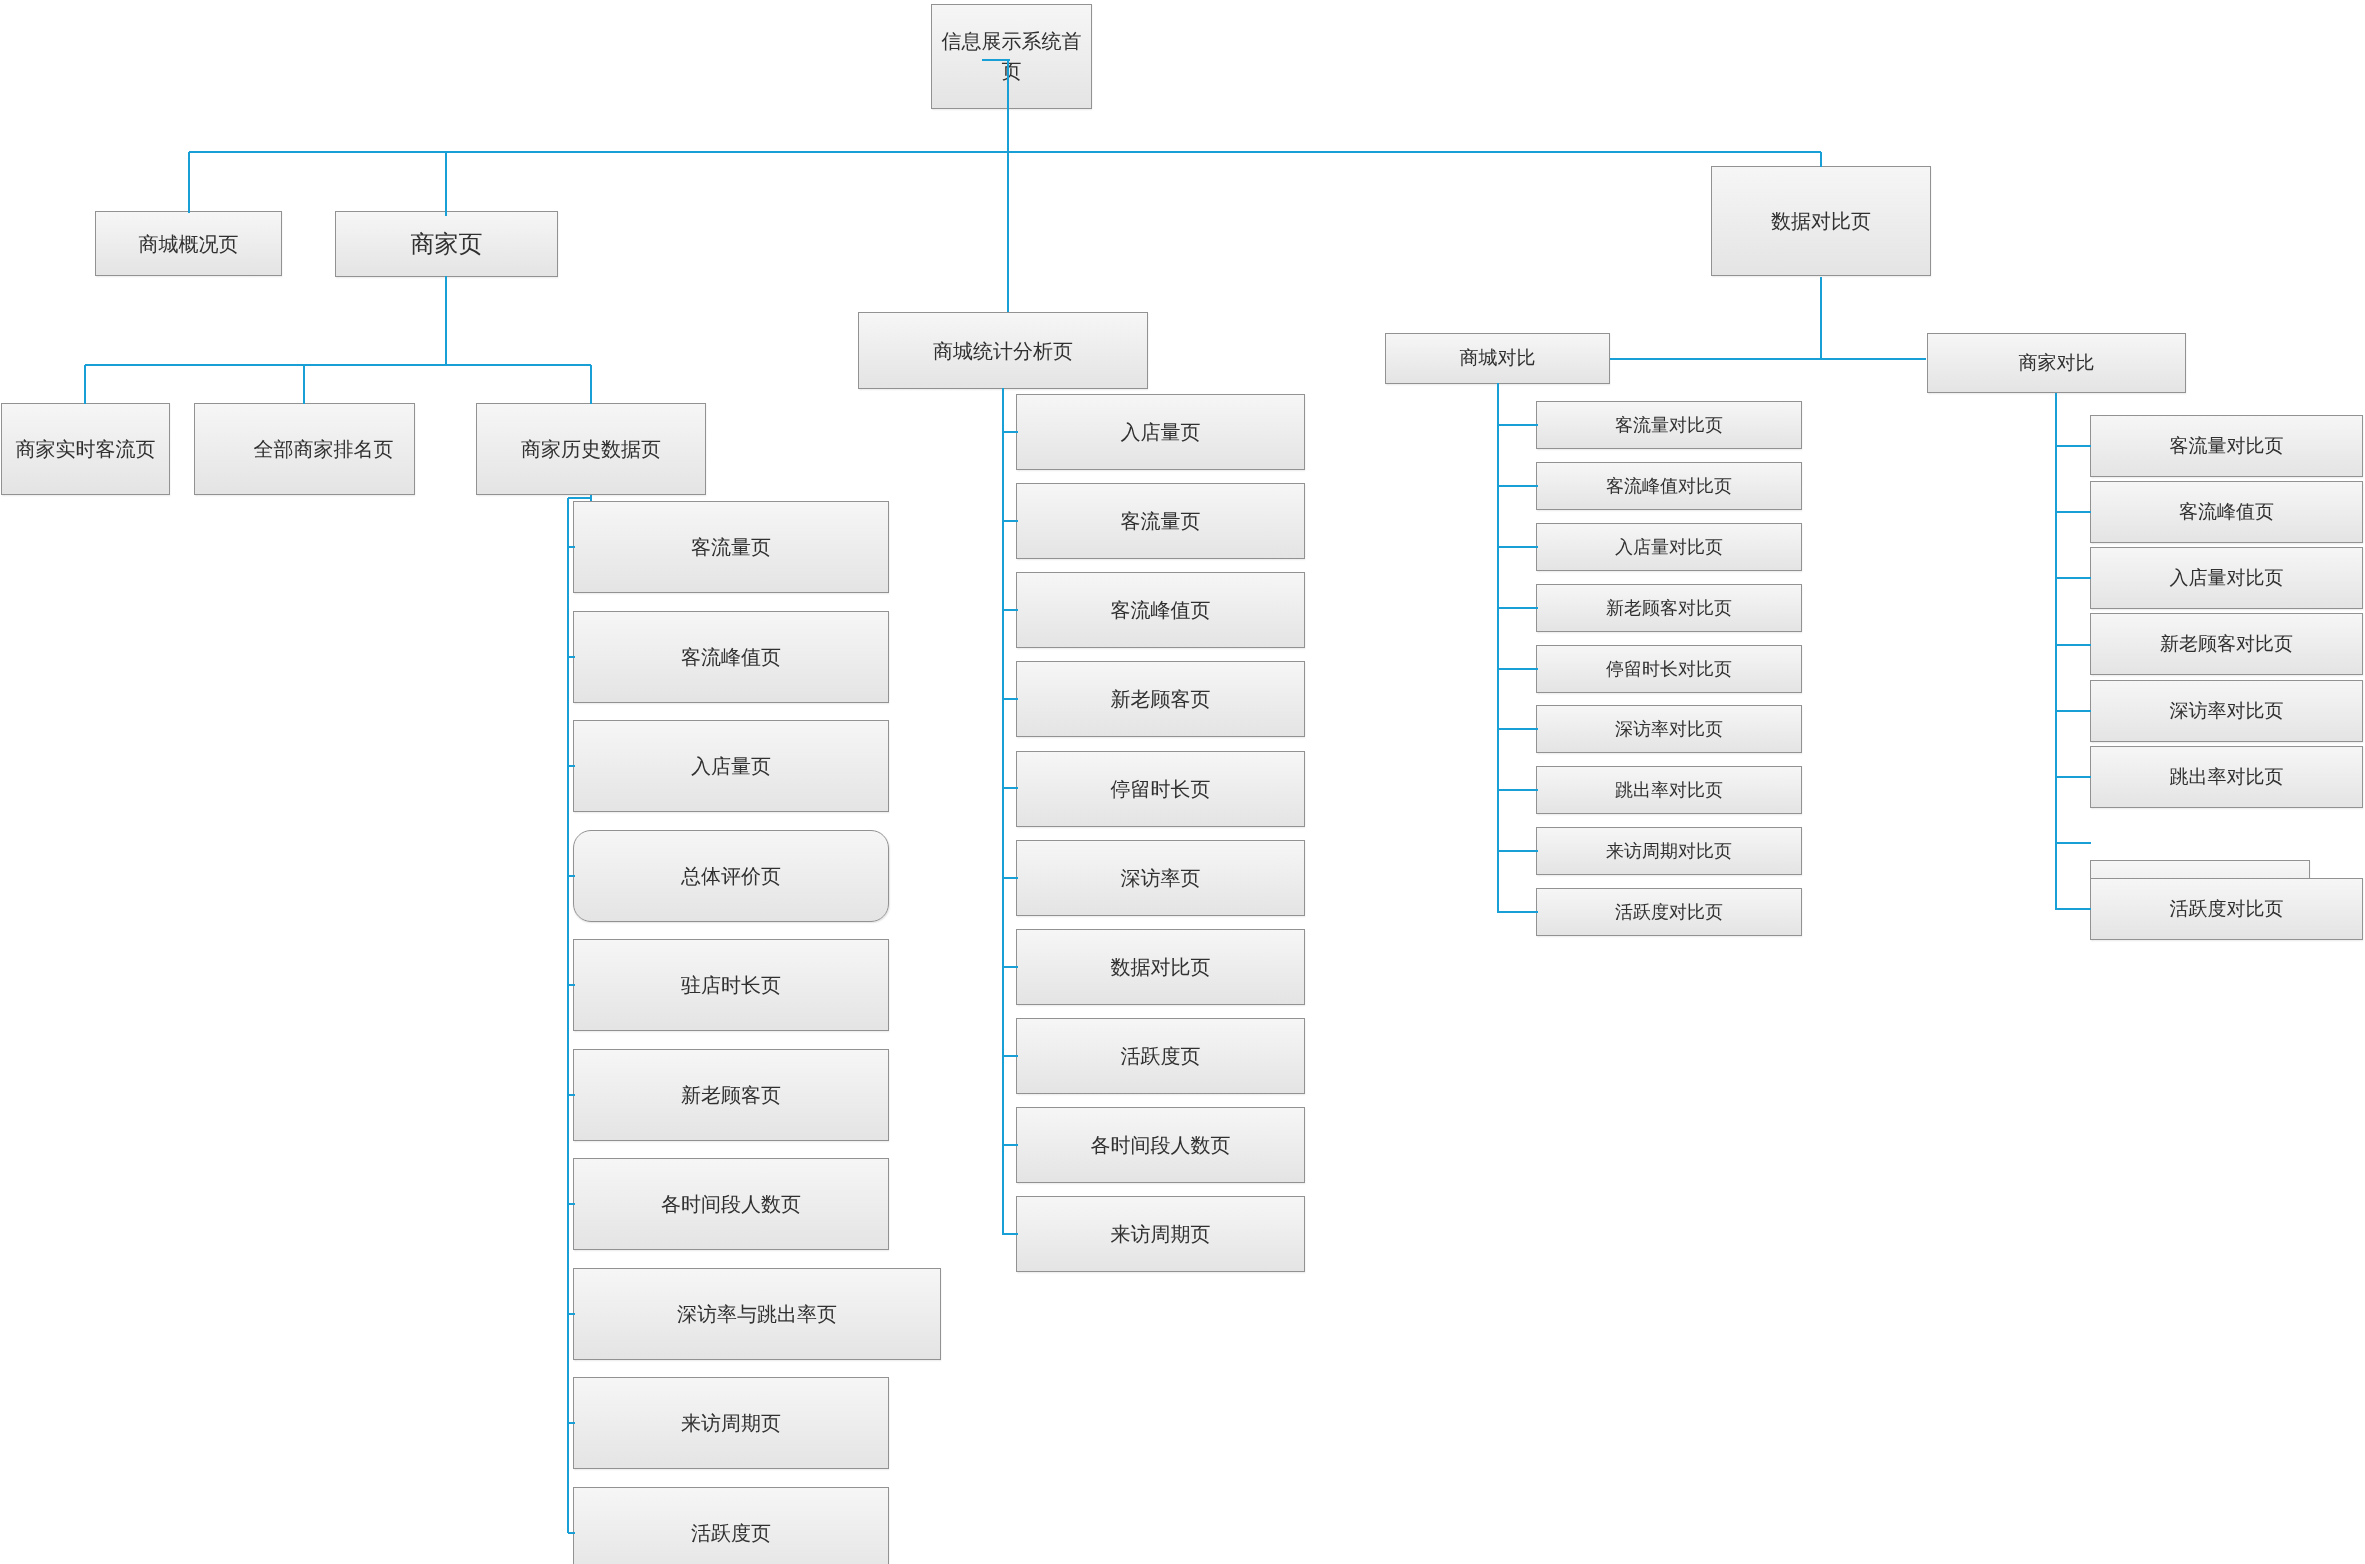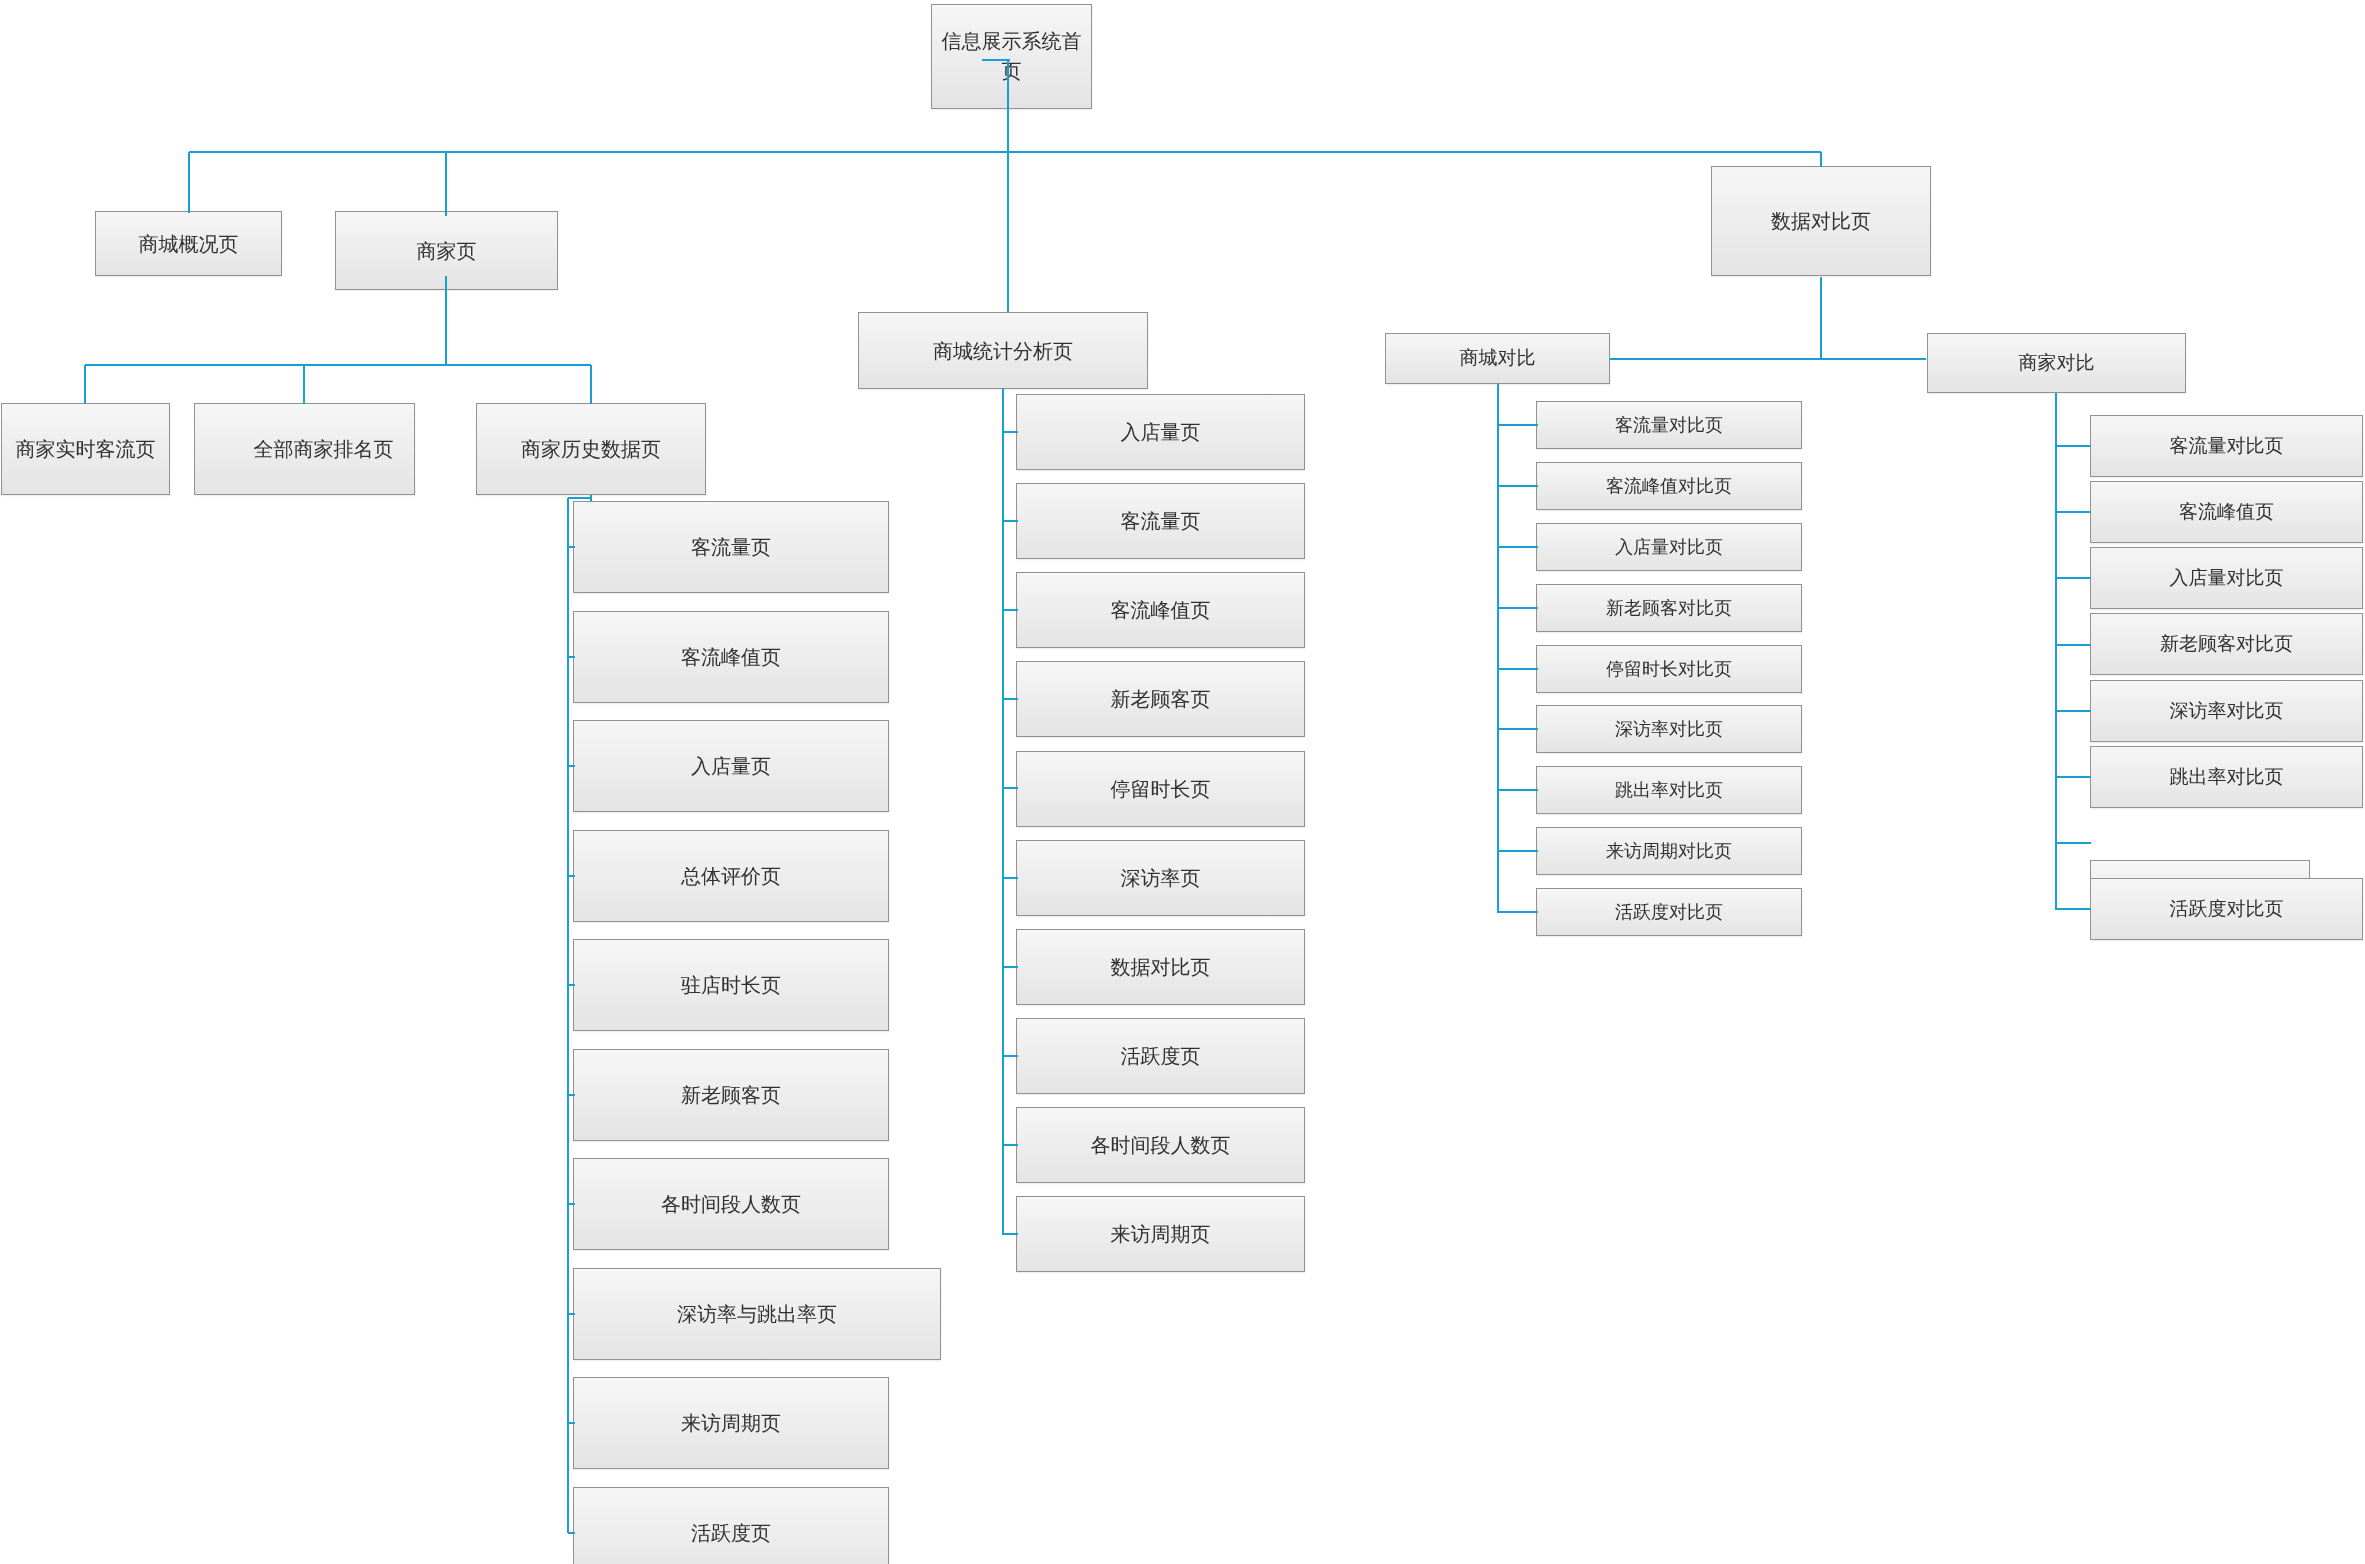--- a/index.html
+++ b/index.html
@@ -46,42 +46,42 @@
 </head>
 <body>
 
 <div class="canvas" id="canvas" style="--connector: #18a0d6; --node-top: #f6f6f6; --node-bottom: #e4e4e4; --node-border: #929292; --node-text: #303030; background: rgb(255, 255, 255);">
     <div class="node" style="left: 931px; top: 3.8px; width: 161px; height: 105px; font-size: 20px;">
       <span>信息展示系统首页</span>
     </div>
     <div class="node" style="left: 95px; top: 211px; width: 187px; height: 65px; font-size: 20px;">
       <span>商城概况页</span>
     </div>
-    <div class="node" style="left: 335px; top: 211px; width: 223px; height: 79px; font-size: 20px;">
+    <div class="node" style="left: 335px; top: 211px; width: 223px; height: 66px; font-size: 24px;">
       <span>商家页</span>
     </div>
     <div class="node" style="left: 1px; top: 403px; width: 169px; height: 92px; font-size: 20px;">
       <span>商家实时客流页</span>
     </div>
     <div class="node" style="left: 194px; top: 403px; width: 221px; height: 92px; font-size: 20px; padding-left: 44px;">
       <span>全部商家排名页</span>
     </div>
     <div class="node" style="left: 476px; top: 403px; width: 230px; height: 92px; font-size: 20px;">
       <span>商家历史数据页</span>
     </div>
     <div class="node" style="left: 573px; top: 501px; width: 316px; height: 92px; font-size: 20px;">
       <span>客流量页</span>
     </div>
     <div class="node" style="left: 573px; top: 611px; width: 316px; height: 92px; font-size: 20px;">
       <span>客流峰值页</span>
     </div>
     <div class="node" style="left: 573px; top: 720px; width: 316px; height: 92px; font-size: 20px;">
       <span>入店量页</span>
     </div>
-    <div class="node" style="left: 573px; top: 830px; width: 316px; height: 92px; font-size: 20px;">
+    <div class="node" style="left: 573px; top: 830px; width: 316px; height: 92px; font-size: 20px; border-radius: 18px;">
       <span>总体评价页</span>
     </div>
     <div class="node" style="left: 573px; top: 939px; width: 316px; height: 92px; font-size: 20px;">
       <span>驻店时长页</span>
     </div>
     <div class="node" style="left: 573px; top: 1049px; width: 316px; height: 92px; font-size: 20px;">
       <span>新老顾客页</span>
     </div>
     <div class="node" style="left: 573px; top: 1158px; width: 316px; height: 92px; font-size: 20px;">
       <span>各时间段人数页</span>

